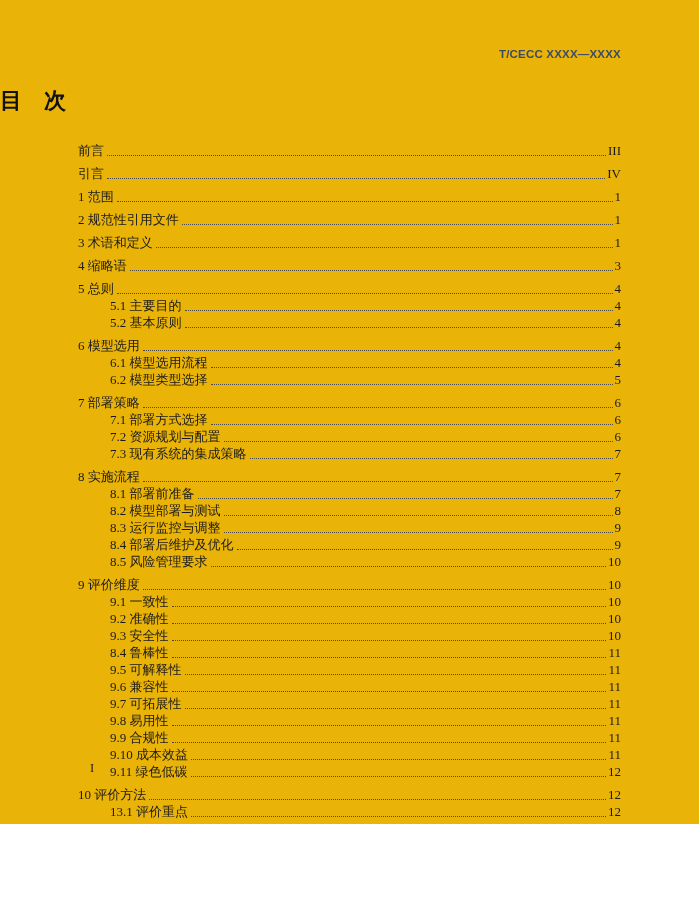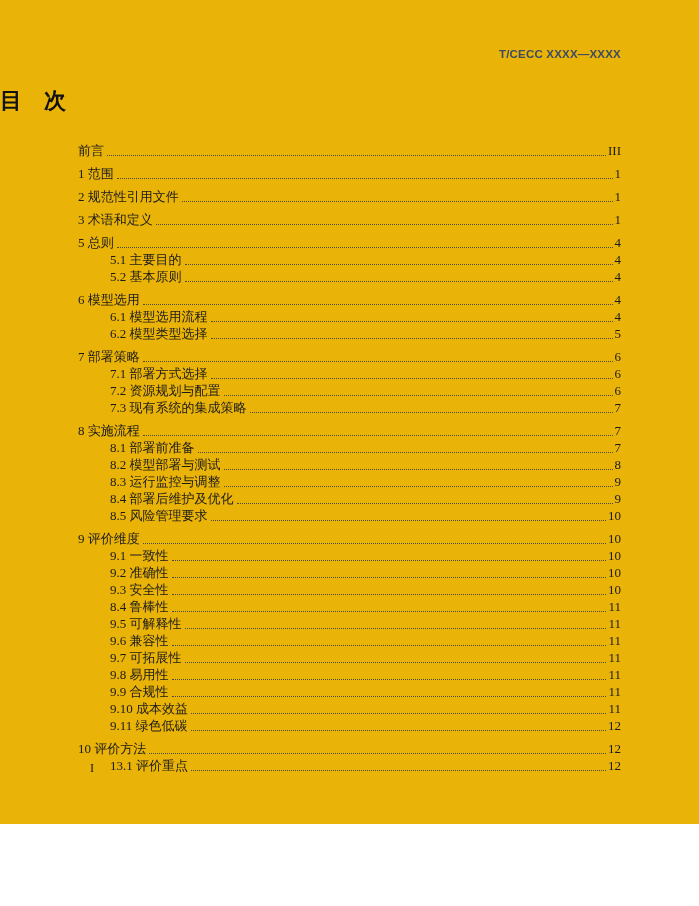--- a/index.html
+++ b/index.html
@@ -66,33 +66,43 @@
 
   <div class="doc-title">目　次</div>
 
   <div class="toc">
       <div class="toc-row l1">
         <span class="toc-label">前言</span>
         <span class="toc-dots"></span>
         <span class="toc-page">III</span>
       </div>
       <div class="toc-row l1">
+        <span class="toc-label">引言</span>
+        <span class="toc-dots"></span>
+        <span class="toc-page">IV</span>
+      </div>
+      <div class="toc-row l1">
         <span class="toc-label">1 范围</span>
         <span class="toc-dots"></span>
         <span class="toc-page">1</span>
       </div>
       <div class="toc-row l1">
         <span class="toc-label">2 规范性引用文件</span>
         <span class="toc-dots"></span>
         <span class="toc-page">1</span>
       </div>
       <div class="toc-row l1">
         <span class="toc-label">3 术语和定义</span>
         <span class="toc-dots"></span>
         <span class="toc-page">1</span>
+      </div>
+      <div class="toc-row l1">
+        <span class="toc-label">4 缩略语</span>
+        <span class="toc-dots"></span>
+        <span class="toc-page">3</span>
       </div>
       <div class="toc-row l1">
         <span class="toc-label">5 总则</span>
         <span class="toc-dots"></span>
         <span class="toc-page">4</span>
       </div>
       <div class="toc-row l2">
         <span class="toc-label">5.1 主要目的</span>
         <span class="toc-dots"></span>
         <span class="toc-page">4</span>

